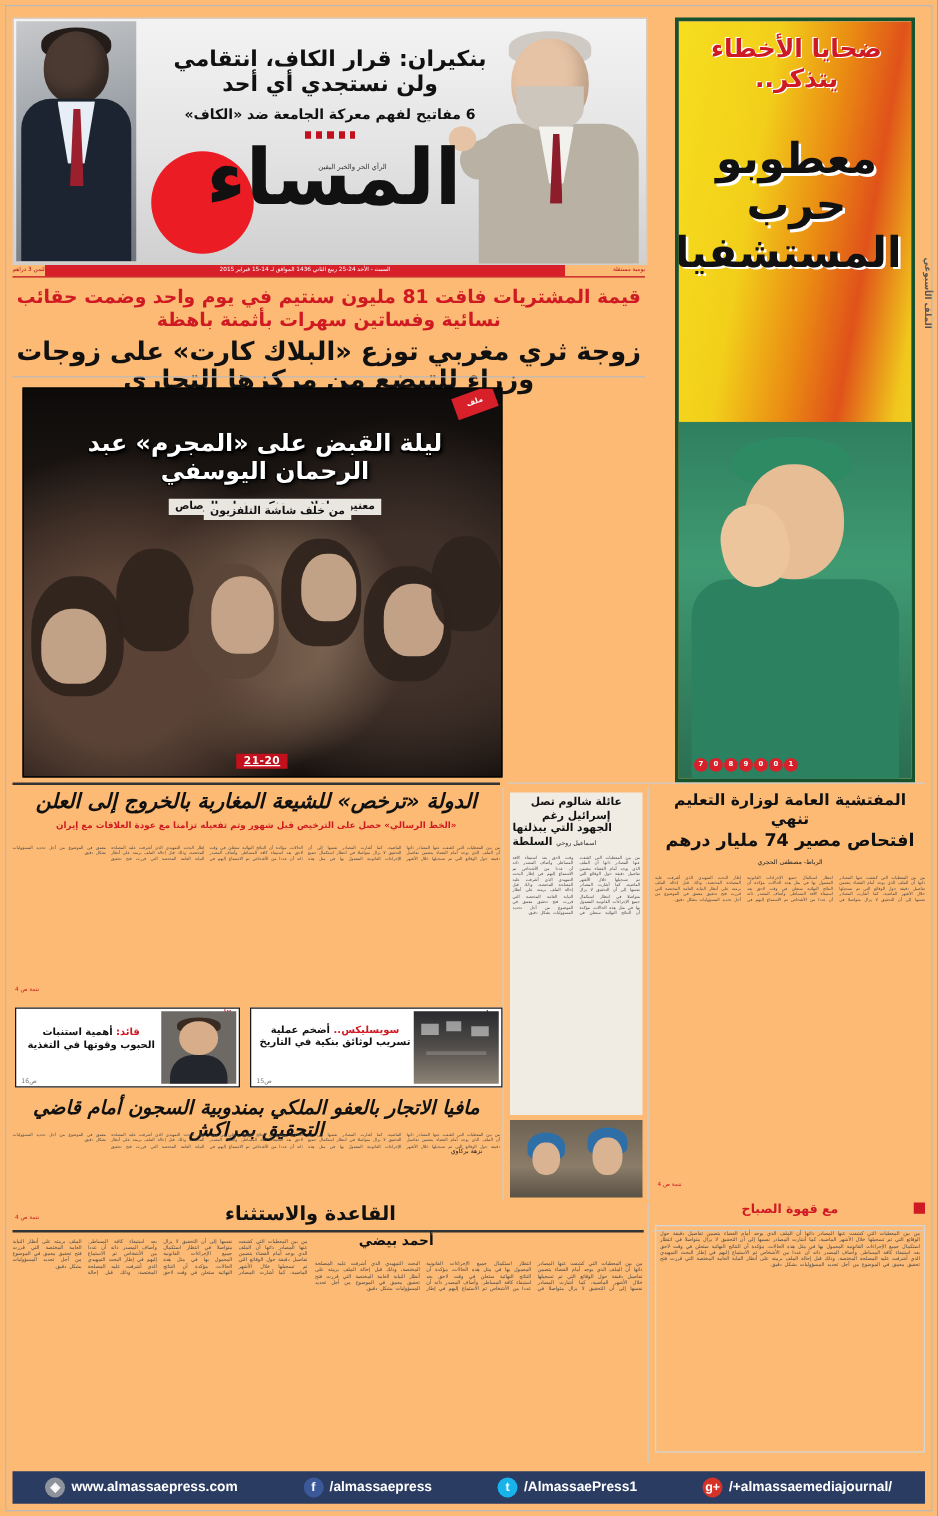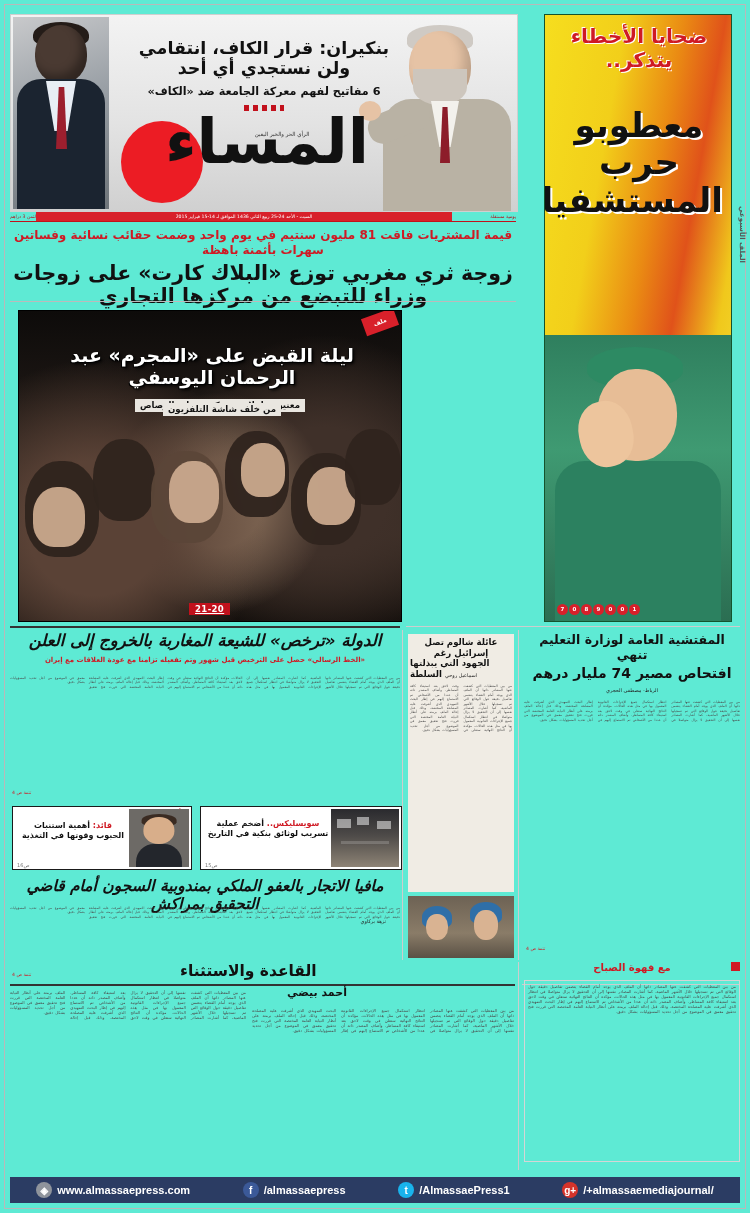--- a/index.html
+++ b/index.html
@@ -1,18 +1,18 @@
 <!DOCTYPE html>
 <html lang="ar" dir="rtl"><head>
 <meta charset="utf-8">
 <style>
   html,body{margin:0;padding:0;background:#8a8a8a;}
   body{font-family:"DejaVu Sans","Liberation Sans",sans-serif;}
   .page{
-    position:relative;width:750px;height:1213px;background:#5eead4;
+    position:relative;width:750px;height:1213px;background:#fdba74;
     overflow:hidden;box-sizing:border-box;
   }
   .frame{position:absolute;left:4px;top:4px;width:742px;height:1205px;border:1px solid #b9b9b9;box-sizing:border-box;}
 
   
   .ar{direction:rtl;unicode-bidi:embed;}
   .blk{position:absolute;box-sizing:border-box;}
 
   
   .micro{
@@ -69,21 +69,21 @@
 
   #dateband{position:absolute;left:10px;top:210px;width:506px;height:13px;}
   #dateband .bar{position:absolute;left:26px;top:2px;width:416px;height:9px;background:#d8202a;}
   #dateband .bar span{display:block;color:#fff;font-size:4.6px;line-height:9px;text-align:center;white-space:nowrap;}
   #dateband .left{position:absolute;left:0px;top:1px;font-size:4.6px;color:#b3121c;line-height:11px;}
   #dateband .right{position:absolute;right:0px;top:1px;font-size:4.6px;color:#b3121c;line-height:11px;}
   #dateband .hl{position:absolute;left:0;top:11px;width:506px;height:1px;background:#c2111c;}
 
   
   #banner{position:absolute;left:10px;top:228px;width:506px;height:72px;text-align:center;}
-  #banner .over{font-size:12px;font-weight:bold;color:#cf1a24;line-height:1.25;}
+  #banner .over{font-size:15px;font-weight:bold;color:#cf1a24;line-height:1.25;}
   #banner .main{margin-top:4px;font-size:20.5px;font-weight:bold;color:#111;line-height:1.12;letter-spacing:-.4px;}
   #banner .byline{margin-top:4px;font-size:4.6px;color:#333;}
   #banner .hl{position:absolute;left:0;bottom:-2px;width:506px;height:1px;background:#bbb;}
 
   
   #mainphoto{position:absolute;left:18px;top:310px;width:382px;height:310px;
      background:#16120f;overflow:hidden;border:1px solid #000;}
   .ph-bg{position:absolute;inset:0;background:
      radial-gradient(circle at 20% 70%,#5a4236 0 18%,transparent 45%),
      radial-gradient(circle at 52% 62%,#7a6250 0 16%,transparent 40%),
@@ -98,21 +98,21 @@
   #photo-sub1,#photo-sub2{position:absolute;right:96px;font-size:8.6px;font-weight:bold;color:#111;
      background:#e9e6e0;padding:1px 5px;line-height:1.25;}
   #photo-sub1{top:76px;margin-top:12px;}
   #photo-sub2{top:92px;right:120px;}
   #photo-flag{position:absolute;right:4px;top:2px;width:34px;height:18px;background:#d8202a;
      transform:rotate(-20deg);color:#fff;font-size:6px;font-weight:bold;text-align:center;line-height:18px;}
   #photo-pages{position:absolute;left:170px;bottom:6px;background:#c2111c;color:#fff;
      font-size:8.5px;font-weight:bold;padding:1px 6px;letter-spacing:.4px;text-decoration:underline;}
 
   
-  #filecol{position:absolute;right:18px;top:14px;width:186px;height:606px;overflow:hidden;border:1px solid #14532d;}
+  #filecol{position:absolute;right:18px;top:14px;width:186px;height:606px;overflow:hidden;border:3px solid #14532d;}
   .fc-bg{position:absolute;inset:0;background:
      linear-gradient(100deg,#f6de1e 0%,#f2cf1a 28%,#ea8a13 48%,#e0521a 62%,#f0c81c 78%,#f5e63f 100%);}
   #fc-title{position:absolute;right:8px;top:10px;width:168px;text-align:center;}
   #fc-title .t1{font-size:20px;font-weight:bold;color:#cf1a24;line-height:1.1;
      text-shadow:1px 1px 0 #fff,-1px -1px 0 #fff;}
   #fc-title .t2{margin-top:2px;font-size:20px;font-weight:bold;color:#cf1a24;line-height:1.1;
      text-shadow:1px 1px 0 #fff,-1px -1px 0 #fff;}
   #fc-big{position:absolute;right:8px;top:92px;width:168px;text-align:center;}
   #fc-big .b{font-size:34px;font-weight:bold;color:#111;line-height:1.1;
      text-shadow:2px 2px 0 #ffffff;}

